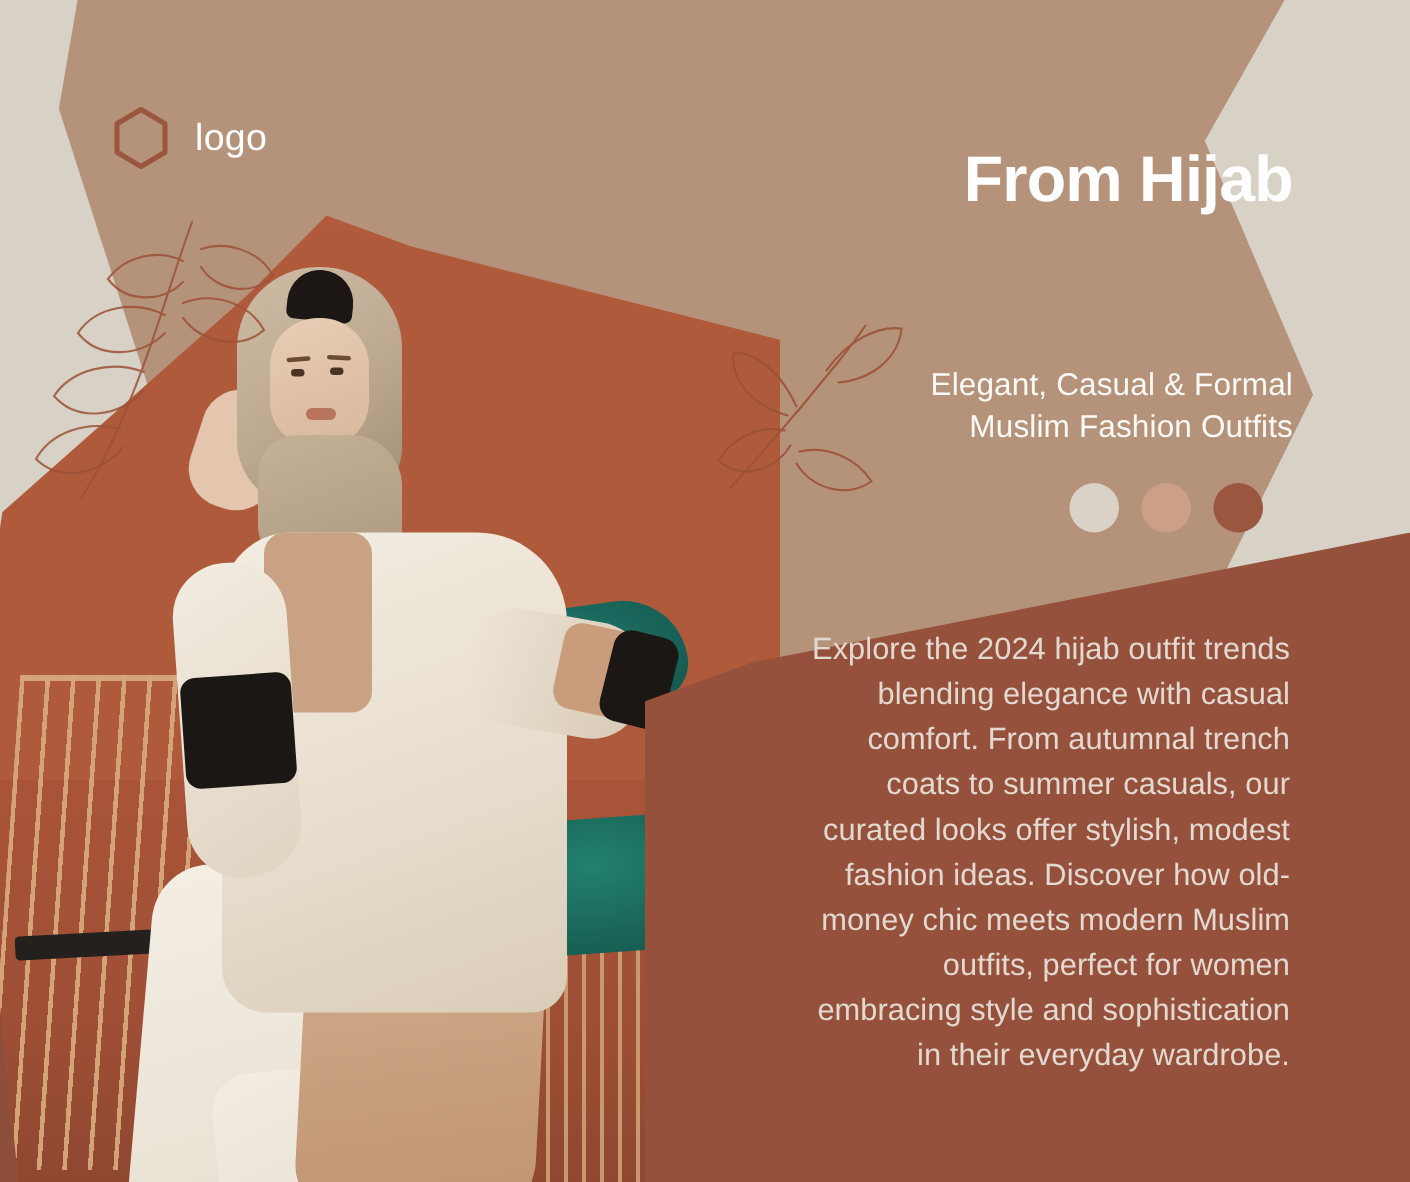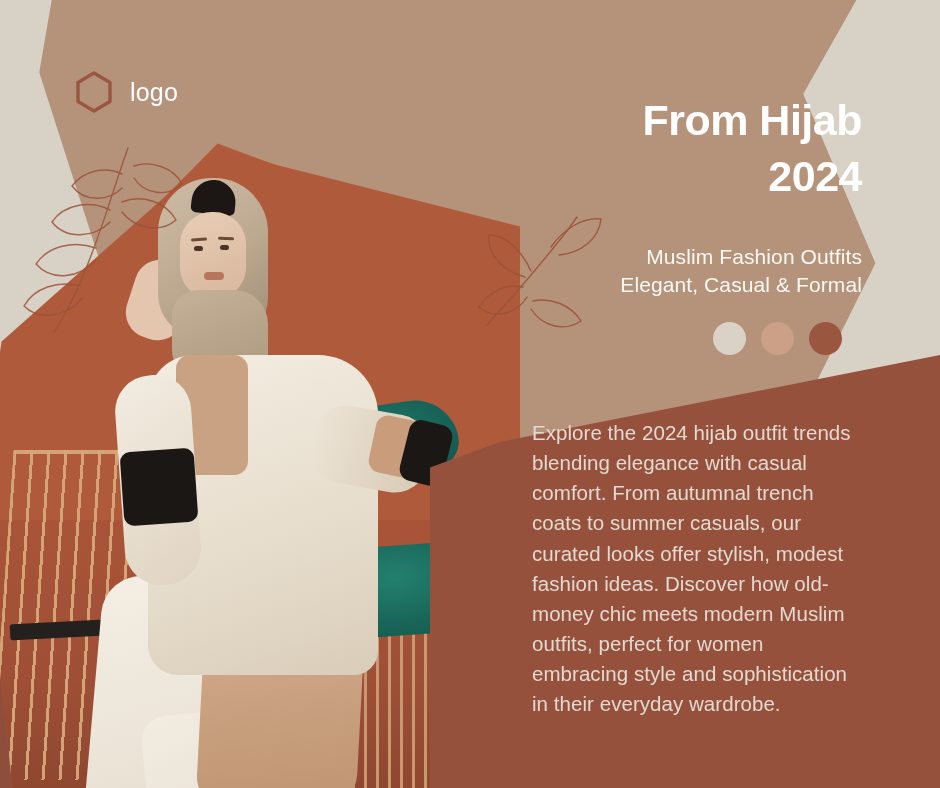--- a/index.html
+++ b/index.html
@@ -236,21 +236,21 @@
   }
 
   .dots{
     position:absolute; left:713px; top:322px;
     display:flex; gap:15px;
   }
   .dot{ width:33px; height:33px; border-radius:50%; }
 
   .body-copy{
     position:absolute; left:532px; top:418px; width:328px;
-    color:#E2D9D1; 
+    color:#E2D9D1; text-align:right;
     font-size:20.5px; line-height:1.47; letter-spacing:.05px;
   }
 
   .website{
     position:absolute; left:532px; top:710px; width:328px;
     color:#E6DED7; text-align:right;
     font-size:20px; font-style:italic; letter-spacing:.3px;
   }
 </style>
 </head>
@@ -325,26 +325,25 @@
 
   <div class="logo-row">
     <svg class="logo-hex" viewBox="0 0 44 44">
       <polygon points="22,3 38,12.5 38,31.5 22,41 6,31.5 6,12.5" fill="none" stroke="#9B5640" stroke-width="3.4" stroke-linejoin="round"></polygon>
     </svg>
     <span class="logo-text">logo</span>
   </div>
 
   <h1 class="headline">
     <span class="l1">From Hijab</span>
-    <span class="l2">2024</span>
   </h1>
 
   <div class="subhead">
+    <div>Elegant, Casual &amp; Formal</div>
     <div>Muslim Fashion Outfits</div>
-    <div>Elegant, Casual &amp; Formal</div>
   </div>
 
   <div class="dots">
     <span class="dot" style="background: rgb(218, 210, 198);"></span>
     <span class="dot" style="background: rgb(204, 160, 134);"></span>
     <span class="dot" style="background: rgb(155, 86, 64);"></span>
   </div>
 
   <p class="body-copy">Explore the 2024 hijab outfit trends blending elegance with casual comfort. From autumnal trench coats to summer casuals, our curated looks offer stylish, modest fashion ideas. Discover how old-money chic meets modern Muslim outfits, perfect for women embracing style and sophistication in their everyday wardrobe.</p>
 

